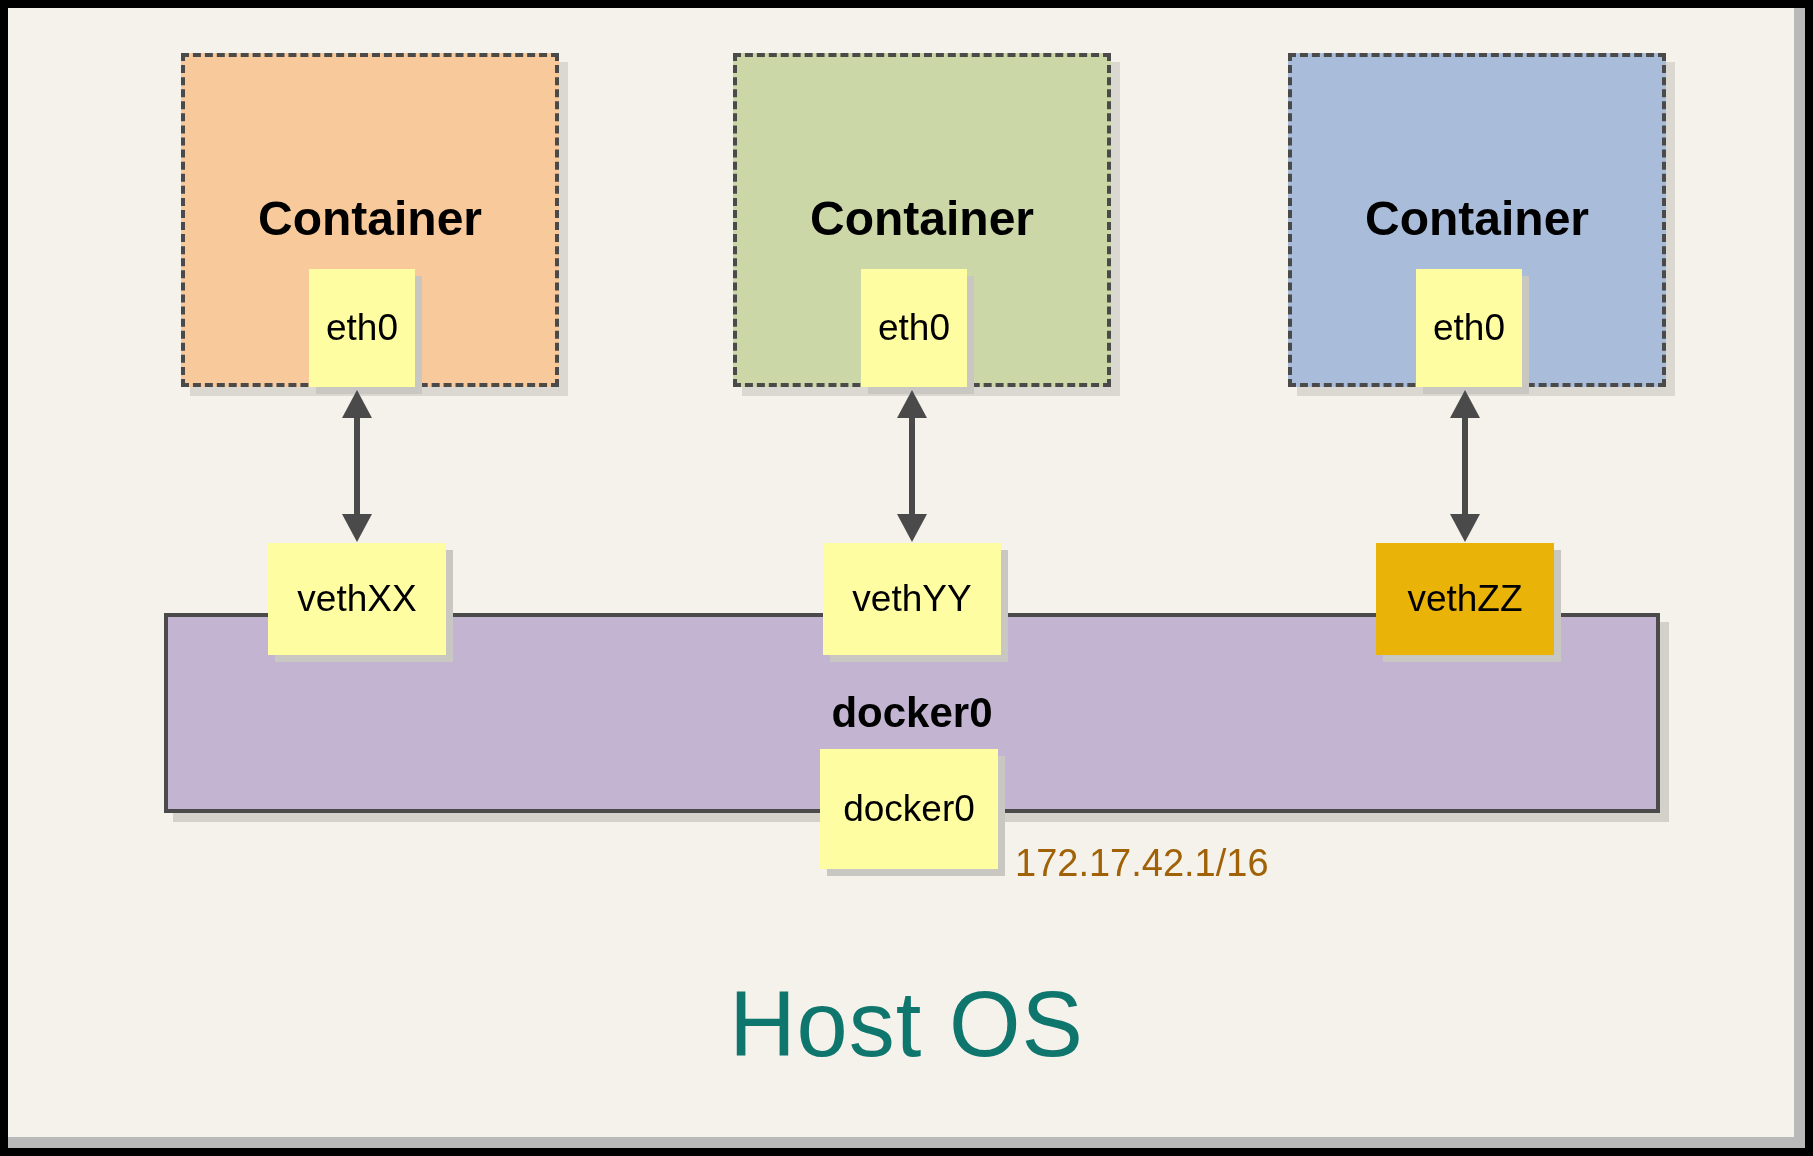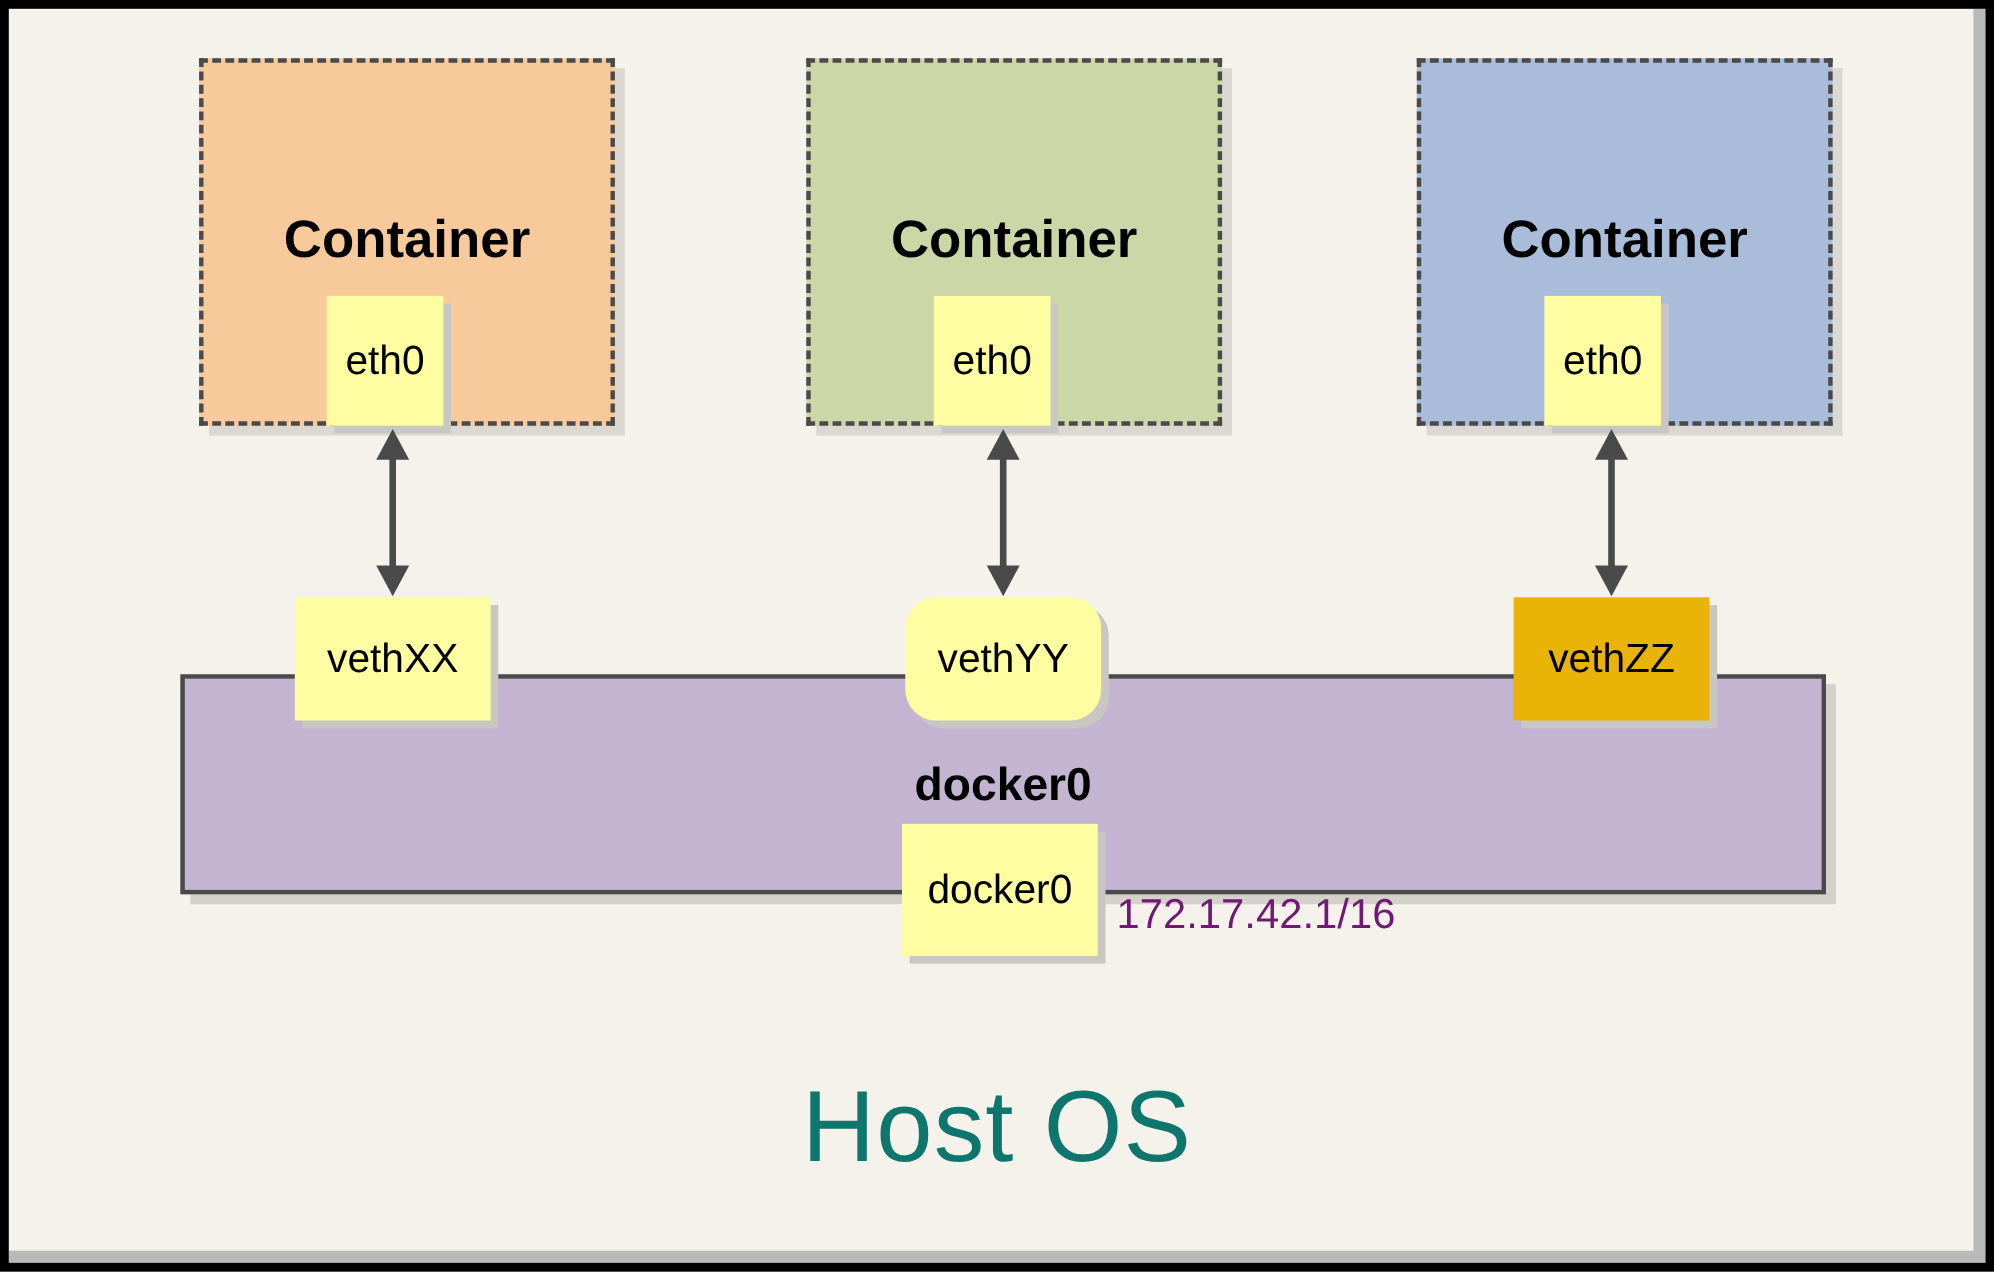--- a/index.html
+++ b/index.html
@@ -39,21 +39,21 @@
 
   
   .node {
     position:absolute;
     display:flex; align-items:center; justify-content:center;
     box-shadow:7px 7px 0 #C9C7C1;
     font-size:37px; color:#000;
     z-index:6;
   }
   .eth {
-    left:112px; top:212px;
+    left:124px; top:212px;
     width:106px; height:118px;
   }
 
   
   .veth { width:178px; height:112px; top:543px; }
   .veth-1 { left:268px; }
   .veth-2 { left:823px; }
   .veth-3 { left:1376px; }
 
   
@@ -67,22 +67,22 @@
     box-shadow:9px 9px 0 #D3D1CA;
     z-index:4;
   }
   .bridge-label {
     position:absolute; top:72px; left:0; right:0;
     text-align:center;
     font-size:42px; font-weight:bold; color:#000;
   }
 
   .ip-label {
-    position:absolute; left:1015px; top:811px;
-    font-size:38px; color:#701a75;
+    position:absolute; left:1015px; top:842px;
+    font-size:38px; color:#a16207;
     z-index:7;
   }
 
   .host-title {
     position:absolute; left:0; right:0; top:972px;
     text-align:center;
     font-size:92px; font-weight:normal; color:#0f766e;
     letter-spacing:1px;
   }
 
@@ -157,21 +157,21 @@
     <div class="head-down"></div>
   </div>
 
   <div class="bridge" style="background-color: rgb(195, 181, 210);">
     <div class="bridge-label">docker0</div>
   </div>
 
   <div class="node veth veth-1" style="background-color: rgb(254, 253, 162);">
     <span>vethXX</span>
   </div>
-  <div class="node veth veth-2" style="background-color: rgb(254, 253, 162); border-radius: 28px;">
+  <div class="node veth veth-2" style="background-color: rgb(254, 253, 162);">
     <span>vethYY</span>
   </div>
   <div class="node veth veth-3" style="background-color: #eab308; justify-content: center;">
     <span>vethZZ</span>
   </div>
 
   <div class="node dockerif" style="background-color: rgb(254, 253, 162);">
     <span>docker0</span>
   </div>
   <div class="ip-label">172.17.42.1/16</div>

